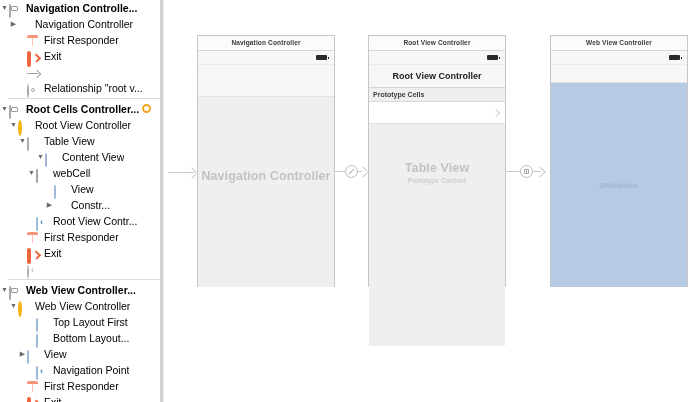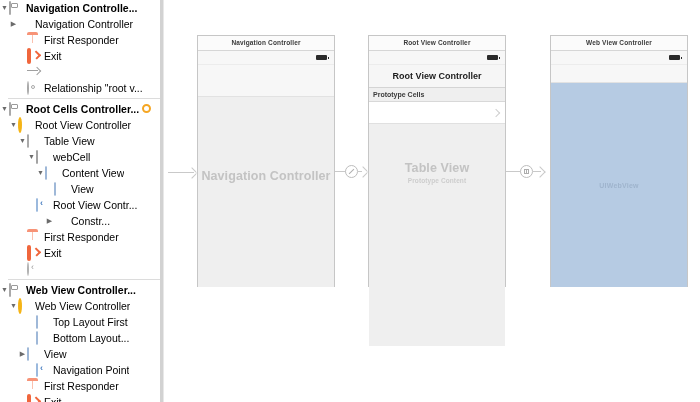--- a/index.html
+++ b/index.html
@@ -17,21 +17,21 @@
   }
   #sidebar-divider{
     position:absolute;left:160px;top:0;width:3px;height:402px;
     background:#d2d2d2;
   }
   #canvas-left-edge{
     position:absolute;left:163px;top:0;width:1px;height:402px;background:#e8e8e8;
   }
   .row{
     position:relative;height:16px;line-height:16px;
-    display:flex;align-items:flex-start;white-space:nowrap;
+    display:flex;align-items:flex-end;white-space:nowrap;
     font-size:10.5px;color:#000;
   }
   .row.scene{font-weight:bold;}
   .sep{height:1px;background:#dcdcdc;margin:2px 0 2px 8px;}
   .tw{
     width:9px;min-width:9px;display:inline-block;text-align:center;
     font-size:7px;color:#6b6b6b;line-height:16px;
   }
   .tw.empty{color:transparent;}
   .ico{
@@ -296,48 +296,48 @@
         <span class="ico"><span class="ico-vc-ring"></span></span>
         <span class="lbl">Root View Controller</span>
       </div>
       <div class="row">
         <span style="display:inline-block;width:18px;min-width:18px;"></span>
         <span class="tw">▼</span>
         <span class="ico"><span class="ico-tableview"></span></span>
         <span class="lbl">Table View</span>
       </div>
       <div class="row">
+        <span style="display:inline-block;width:36px;min-width:36px;"></span>
+        <span class="tw">▼</span>
+        <span class="ico"><span class="ico-view"></span></span>
+        <span class="lbl">Content View</span>
+      </div>
+      <div class="row">
         <span style="display:inline-block;width:27px;min-width:27px;"></span>
         <span class="tw">▼</span>
         <span class="ico"><span class="ico-cell"></span></span>
         <span class="lbl">webCell</span>
       </div>
       <div class="row">
-        <span style="display:inline-block;width:36px;min-width:36px;"></span>
-        <span class="tw">▼</span>
-        <span class="ico"><span class="ico-view"></span></span>
-        <span class="lbl">Content View</span>
-      </div>
-      <div class="row">
         <span style="display:inline-block;width:45px;min-width:45px;"></span>
         <span class="tw empty"></span>
         <span class="ico"><span class="ico-view"></span></span>
         <span class="lbl">View</span>
-      </div>
-      <div class="row">
-        <span style="display:inline-block;width:27px;min-width:27px;"></span>
-        <span class="tw empty"></span>
-        <span class="ico"><span class="ico-navitem"></span></span>
-        <span class="lbl">Root View Contr...</span>
       </div>
       <div class="row">
         <span style="display:inline-block;width:45px;min-width:45px;"></span>
         <span class="tw">▶</span>
         <span class="ico"><span class="ico-constraints"></span></span>
         <span class="lbl">Constr...</span>
+      </div>
+      <div class="row">
+        <span style="display:inline-block;width:27px;min-width:27px;"></span>
+        <span class="tw empty"></span>
+        <span class="ico"><span class="ico-navitem"></span></span>
+        <span class="lbl">Root View Contr...</span>
       </div>
       <div class="row">
         <span style="display:inline-block;width:18px;min-width:18px;"></span>
         <span class="tw empty"></span>
         <span class="ico"><span class="ico-firstresponder"></span></span>
         <span class="lbl">First Responder</span>
       </div>
       <div class="row">
         <span style="display:inline-block;width:18px;min-width:18px;"></span>
         <span class="tw empty"></span>

